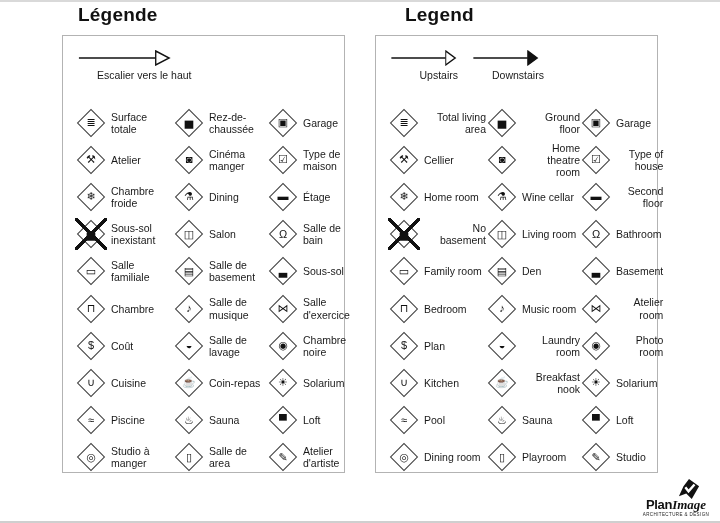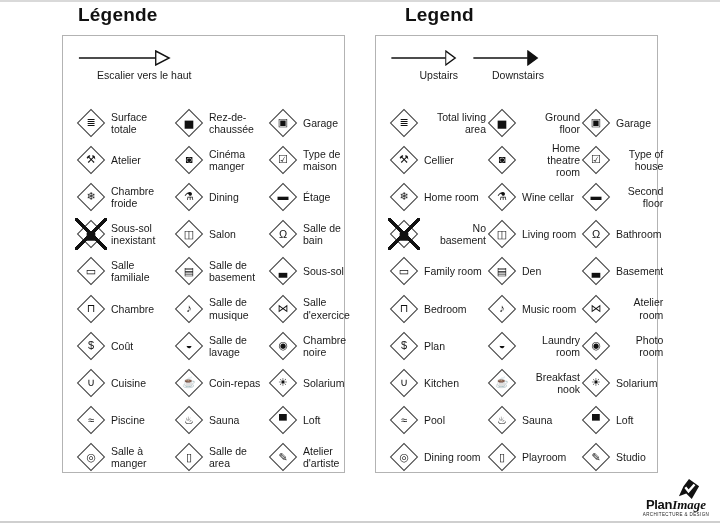--- a/index.html
+++ b/index.html
@@ -237,21 +237,21 @@
         <div class="cell">
           <span class="diamond">
             <span class="glyph">▀</span>
           </span>
           <span class="item-label">Loft</span>
         </div>
         <div class="cell">
           <span class="diamond">
             <span class="glyph">◎</span>
           </span>
-          <span class="item-label">Salle à manger</span>
+          <span class="item-label">Studio à manger</span>
         </div>
         <div class="cell">
           <span class="diamond">
             <span class="glyph">▯</span>
           </span>
           <span class="item-label">Salle de area</span>
         </div>
         <div class="cell">
           <span class="diamond">
             <span class="glyph">✎</span>

